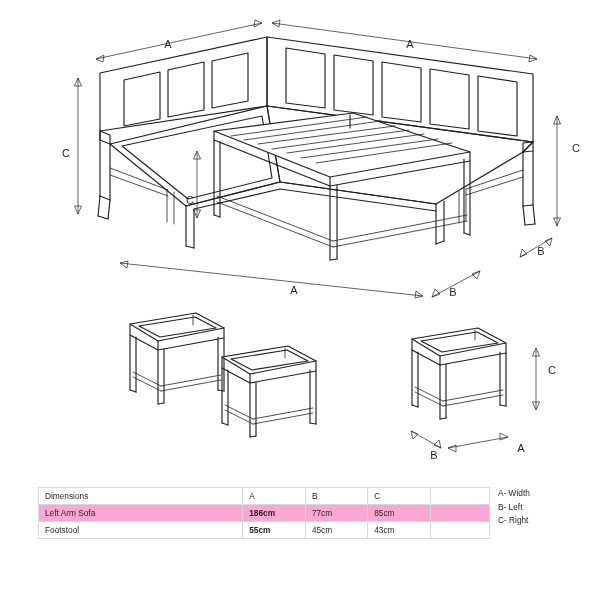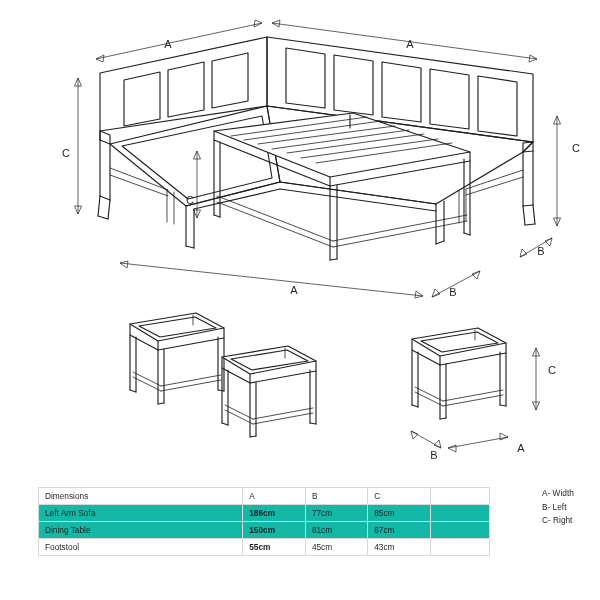--- a/index.html
+++ b/index.html
@@ -75,36 +75,35 @@
   #spec-table td {
     border: 0.7px solid #d8d8d8;
     padding: 3px 5px 3px 6px;
     color: #231f20;
     white-space: nowrap;
   }
   #spec-table tr.head td {
     font-weight: normal;
   }
   #spec-table tr.alt td {
-    background: #14b8a6;
+    background: #f9a8d4;
   }
   #spec-table td.c-name { width: 200px; }
   #spec-table td.c-a { width: 52px; font-weight: bold; }
   #spec-table td.c-b { width: 52px; }
   #spec-table td.c-c { width: 52px; }
   #spec-table td.c-x { width: 50px; }
 
   #legend {
     position: absolute;
     left: 498px;
     top: 487px;
     font-size: 8.3px;
     line-height: 13.6px;
     color: #231f20;
-    margin-left: 44px;
   }
   #legend div { white-space: nowrap; }
 </style>
 </head>
 <body>
 
 <div id="stage">
 
   <svg class="diagram" viewBox="0 0 600 600">
 
@@ -338,27 +337,20 @@
         <td class="c-c">C</td>
         <td class="c-x"></td>
       </tr>
       <tr class="alt">
         <td class="c-name">Left Arm Sofa</td>
         <td class="c-a">186cm</td>
         <td class="c-b">77cm</td>
         <td class="c-c">85cm</td>
         <td class="c-x"></td>
       </tr>
-      <tr class="alt">
-        <td class="c-name">Dining Table</td>
-        <td class="c-a">150cm</td>
-        <td class="c-b">81cm</td>
-        <td class="c-c">67cm</td>
-        <td class="c-x"></td>
-      </tr>
       <tr>
         <td class="c-name">Footstool</td>
         <td class="c-a">55cm</td>
         <td class="c-b">45cm</td>
         <td class="c-c">43cm</td>
         <td class="c-x"></td>
       </tr>
     </tbody>
   </table>
 

